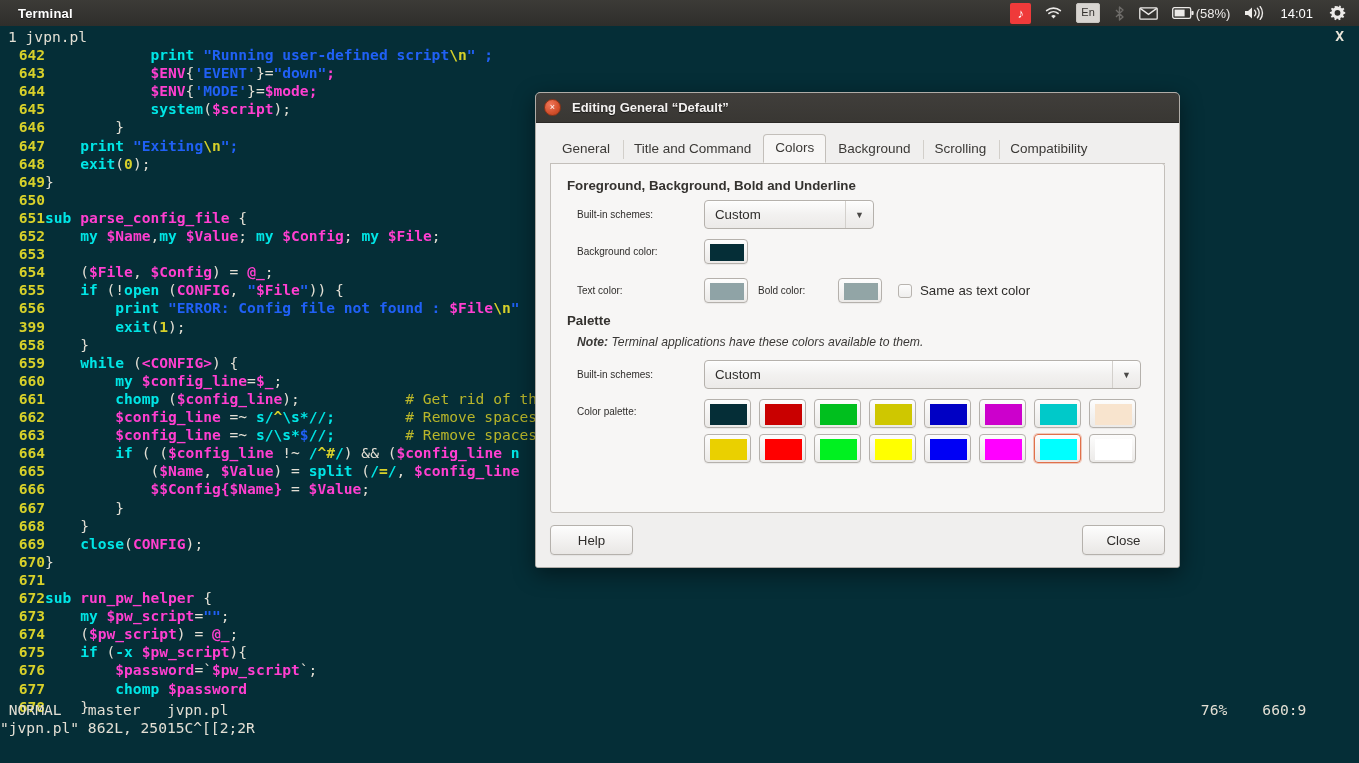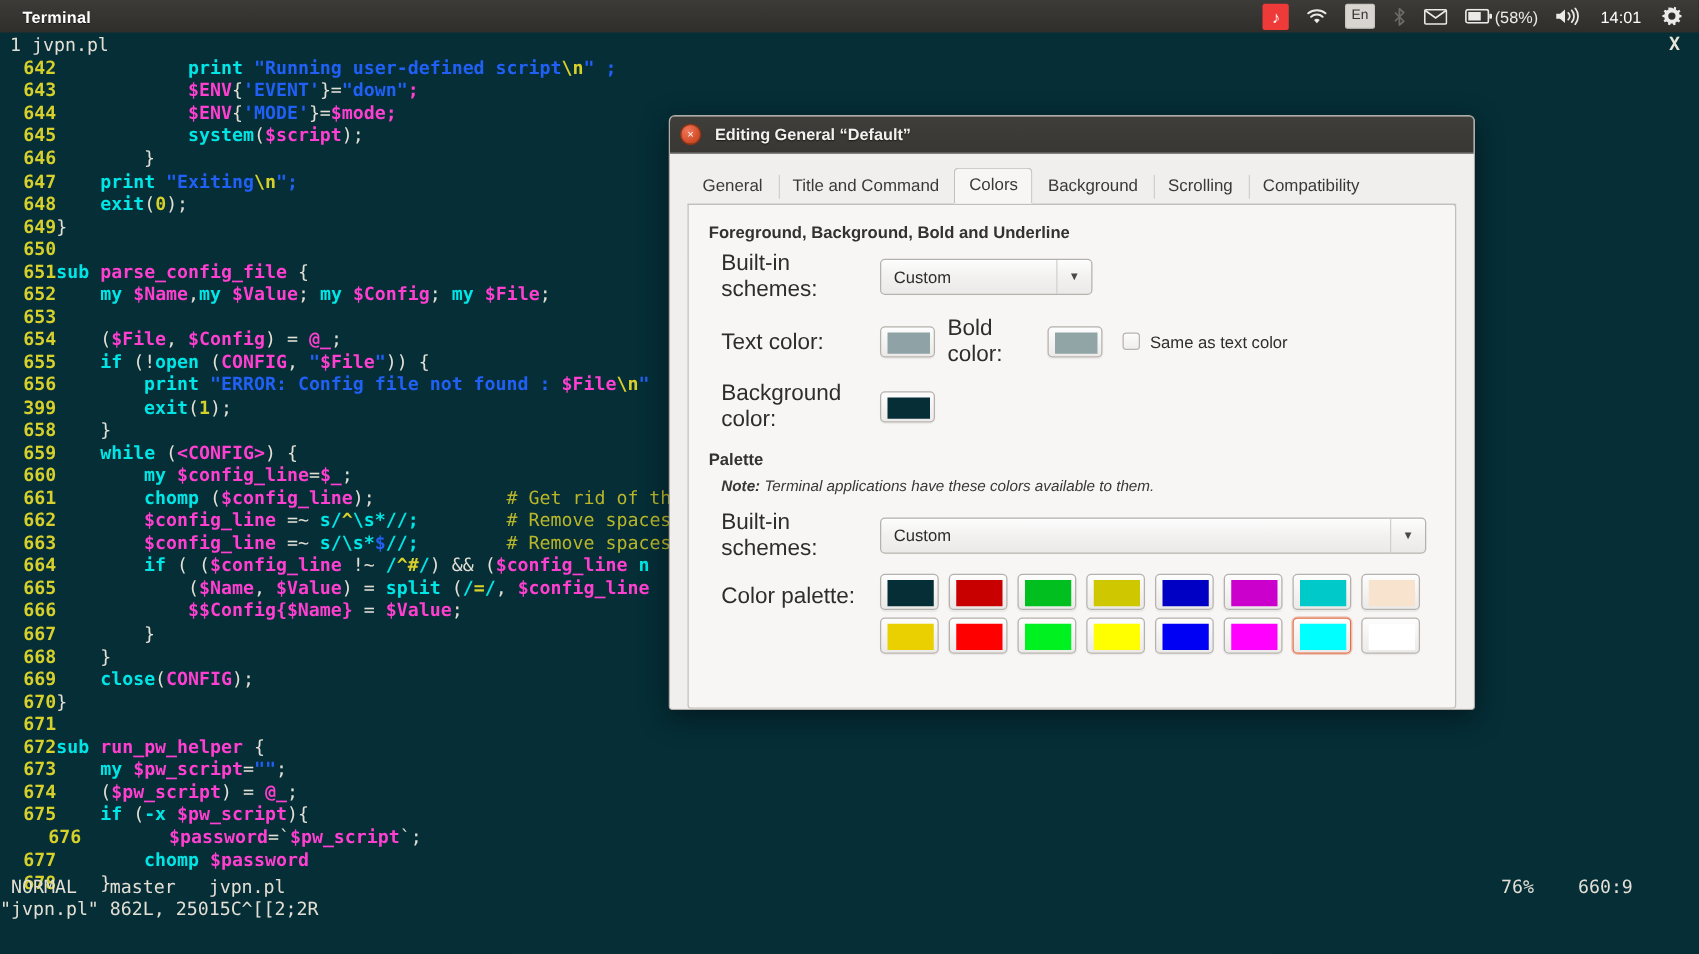--- a/index.html
+++ b/index.html
@@ -216,21 +216,21 @@
     background: linear-gradient(to bottom,#fcfcfc,#efeeed);
     border-radius: 3px;
     margin-right: 8px;
     cursor: pointer;
     flex: 0 0 14px;
   }
   .check-label { font-size: 13.3px; color: #2f2d2b; }
 
   .field-row { display: flex; align-items: center; margin-bottom: 10px; }
   .field-label {
-    font-size: 18px; color: #2f2d2b;
+    font-size: 10px; color: #2f2d2b;
     width: 127px; flex: 0 0 127px;
     margin-left: 10px;
   }
   .field-label.wide { width: 80px; flex: 0 0 80px; margin-left: 10px;}
 
   .combo {
     height: 29px;
     border: 1px solid #b5b1ac;
     border-radius: 4px;
     background: linear-gradient(to bottom,#fdfdfd 0%,#f2f1f0 50%, #eceae8 100%);
@@ -385,21 +385,21 @@
       <div class="trow" style="top: 454.4px;"><span class="ln">666</span><span class="pln">            </span><span class="var">$$Config{$Name}</span><span class="pln"> = </span><span class="var">$Value</span><span class="pln">;</span></div>
       <div class="trow" style="top: 472.5px;"><span class="ln">667</span><span class="pln">        }</span></div>
       <div class="trow" style="top: 490.6px;"><span class="ln">668</span><span class="pln">    }</span></div>
       <div class="trow" style="top: 508.7px;"><span class="ln">669</span><span class="pln">    </span><span class="kw">close</span><span class="pln">(</span><span class="var">CONFIG</span><span class="pln">);</span></div>
       <div class="trow" style="top: 526.8px;"><span class="ln">670</span><span class="pln">}</span></div>
       <div class="trow" style="top: 544.9px;"><span class="ln">671</span></div>
       <div class="trow" style="top: 563px;"><span class="ln">672</span><span class="kw">sub</span><span class="pln"> </span><span class="var">run_pw_helper</span><span class="pln"> {</span></div>
       <div class="trow" style="top: 581.1px;"><span class="ln">673</span><span class="pln">    </span><span class="kw">my</span><span class="pln"> </span><span class="var">$pw_script</span><span class="pln">=</span><span class="str">""</span><span class="pln">;</span></div>
       <div class="trow" style="top: 599.2px;"><span class="ln">674</span><span class="pln">    (</span><span class="var">$pw_script</span><span class="pln">) = </span><span class="var">@_</span><span class="pln">;</span></div>
       <div class="trow" style="top: 617.3px;"><span class="ln">675</span><span class="pln">    </span><span class="kw">if</span><span class="pln"> (</span><span class="kw">-x</span><span class="pln"> </span><span class="var">$pw_script</span><span class="pln">){</span></div>
-      <div class="trow" style="top: 635.4px; padding-left: 20px;"><span class="ln">676</span><span class="pln">        </span><span class="var">$password</span><span class="pln">=`</span><span class="var">$pw_script</span><span class="pln">`;</span></div>
+      <div class="trow" style="top: 635.4px;"><span class="ln">676</span><span class="pln">        </span><span class="var">$password</span><span class="pln">=`</span><span class="var">$pw_script</span><span class="pln">`;</span></div>
       <div class="trow" style="top: 653.5px;"><span class="ln">677</span><span class="pln">        </span><span class="kw">chomp</span><span class="pln"> </span><span class="var">$password</span></div>
       <div class="trow" style="top: 671.6px;"><span class="ln">678</span><span class="pln">    }</span></div>
     </div>
   <div id="status-line"> NORMAL   master   jvpn.pl</div>
   <div id="status-right">76%    660:9      </div>
   <div id="cmd-line">"jvpn.pl" 862L, 25015C^[[2;2R</div>
 </div>
 
 <div id="dialog">
   <div id="dlg-titlebar">
@@ -421,44 +421,44 @@
 
       <div class="section-title">Foreground, Background, Bold and Underline</div>
 
 
       <div class="field-row">
         <span class="field-label">Built-in schemes:</span>
         <div class="combo" id="scheme-combo-1">
           <span class="combo-val">Custom</span>
           <span class="arrow-box">▼</span>
         </div>
+      </div>
+
+      <div class="field-row" style="margin-bottom:14px;">
+        <span class="field-label">Background color:</span>
+        <span class="swatch sw-main" id="bg-color-swatch">
+          <span class="chip" style="background: rgb(5, 46, 55);"></span>
+        </span>
       </div>
 
       <div class="field-row">
         <span class="field-label">Text color:</span>
         <span class="swatch sw-main" id="text-color-swatch">
           <span class="chip" style="background: rgb(143, 163, 166);"></span>
         </span>
         <span class="field-label wide">Bold color:</span>
         <span class="swatch sw-main" id="bold-color-swatch">
           <span class="chip" style="background: rgb(146, 165, 166);"></span>
         </span>
         <span style="display:flex;align-items:center;margin-left:16px;">
           <span class="checkbox"></span>
           <span class="check-label">Same as text color</span>
         </span>
       </div>
 
-      <div class="field-row" style="margin-bottom:14px;">
-        <span class="field-label">Background color:</span>
-        <span class="swatch sw-main" id="bg-color-swatch">
-          <span class="chip" style="background: rgb(5, 46, 55);"></span>
-        </span>
-      </div>
-
       <div class="section-title">Palette</div>
 
       <div class="note">
         <b>Note:</b><span> Terminal applications have these colors available to them.</span>
       </div>
 
       <div class="field-row">
         <span class="field-label">Built-in schemes:</span>
         <div class="combo" id="scheme-combo-2">
           <span class="combo-val">Custom</span>
@@ -520,13 +520,17 @@
               <span class="swatch pal-swatch">
                 <span class="chip" style="background: rgb(255, 255, 255);"></span>
               </span>
             </div>
           </div>
       </div>
 
     </div>
   </div>
 
+  <div id="dlg-footer">
+    <div class="btn" id="help-btn">Help</div>
+    <div class="btn" id="close-btn">Close</div>
+  </div>
 </div>
 
 </body></html>

